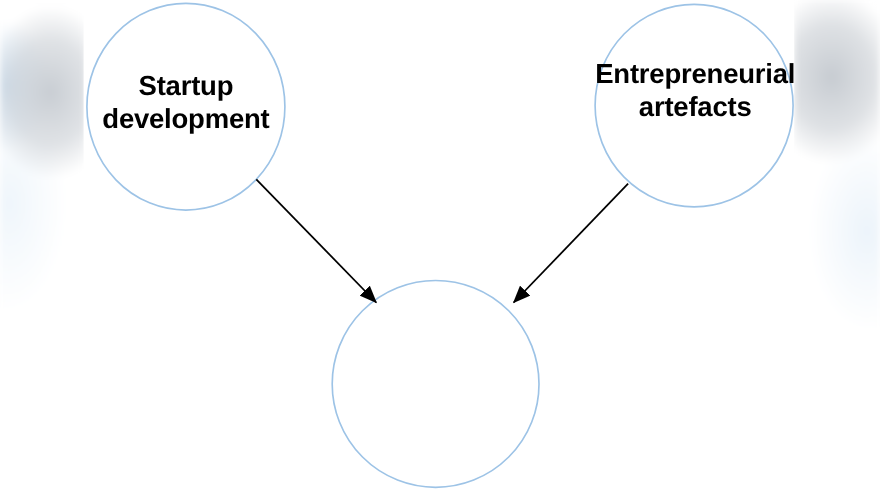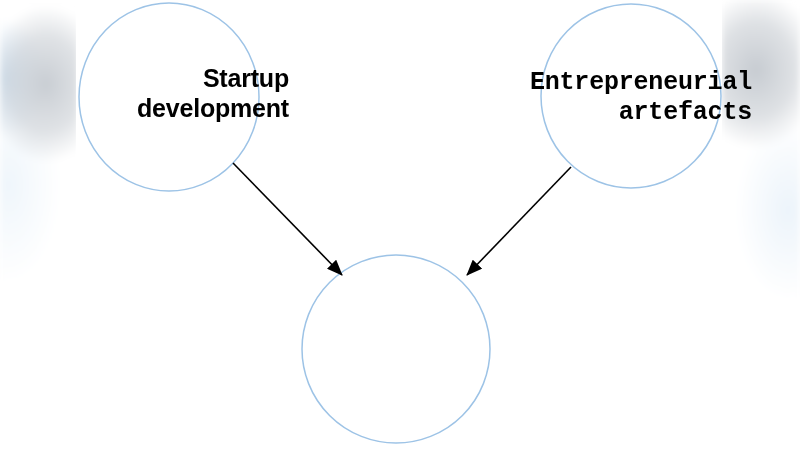--- a/index.html
+++ b/index.html
@@ -62,29 +62,29 @@
   svg.diagram line.edge {
     stroke: var(--arrow, #000000);
     stroke-width: 1.6;
   }
   svg.diagram .arrowhead {
     fill: var(--arrow, #000000);
   }
   .node-label {
     position: absolute;
     width: 240px;
-    text-align: right;
+    text-align: center;
     font-weight: 700;
     font-size: 25px;
     line-height: 30px;
     letter-spacing: -0.2px;
     color: var(--label-text, #000000);
   }
   .label-startup { left: 49px; top: 63px; }
-  .label-entrepreneurial { left: 512px; top: 68px; font-family: Liberation Mono, monospace; }
+  .label-entrepreneurial { left: 512px; top: 52px; }
   .label-mvp { left: 276px; top: 338px; }
 </style>
 </head>
 <body>
 
 <div class="stage">
 
   <div class="bar bar-left"></div>
   <div class="bar bar-right"></div>
   <div class="slide"></div>

